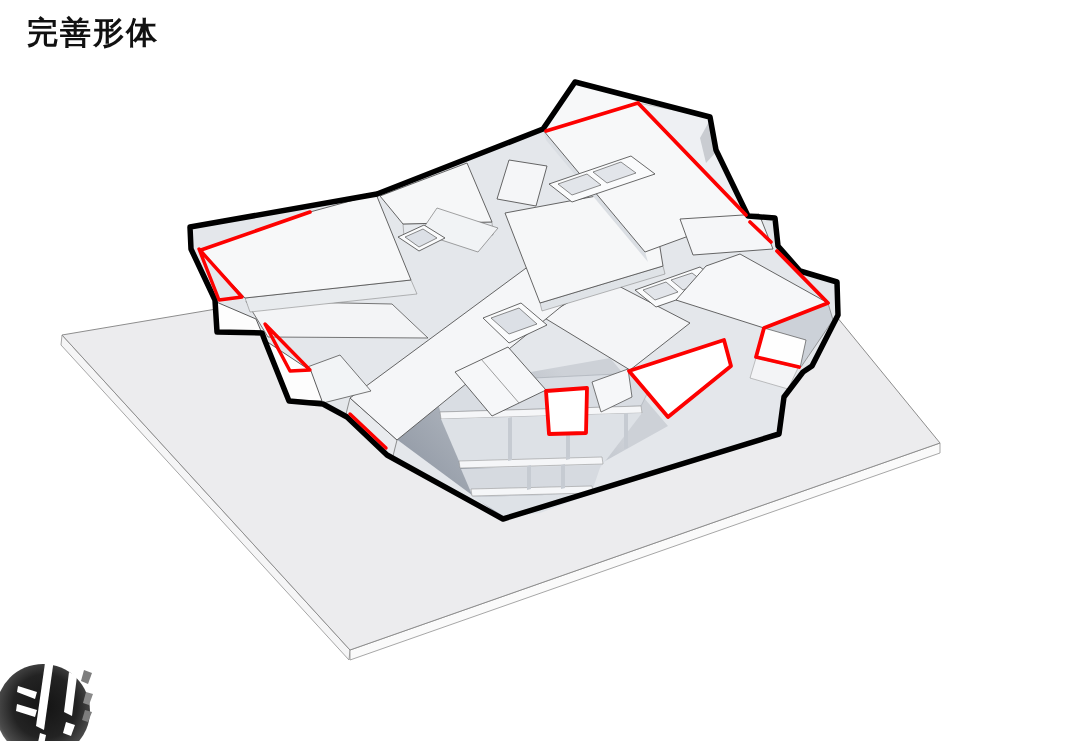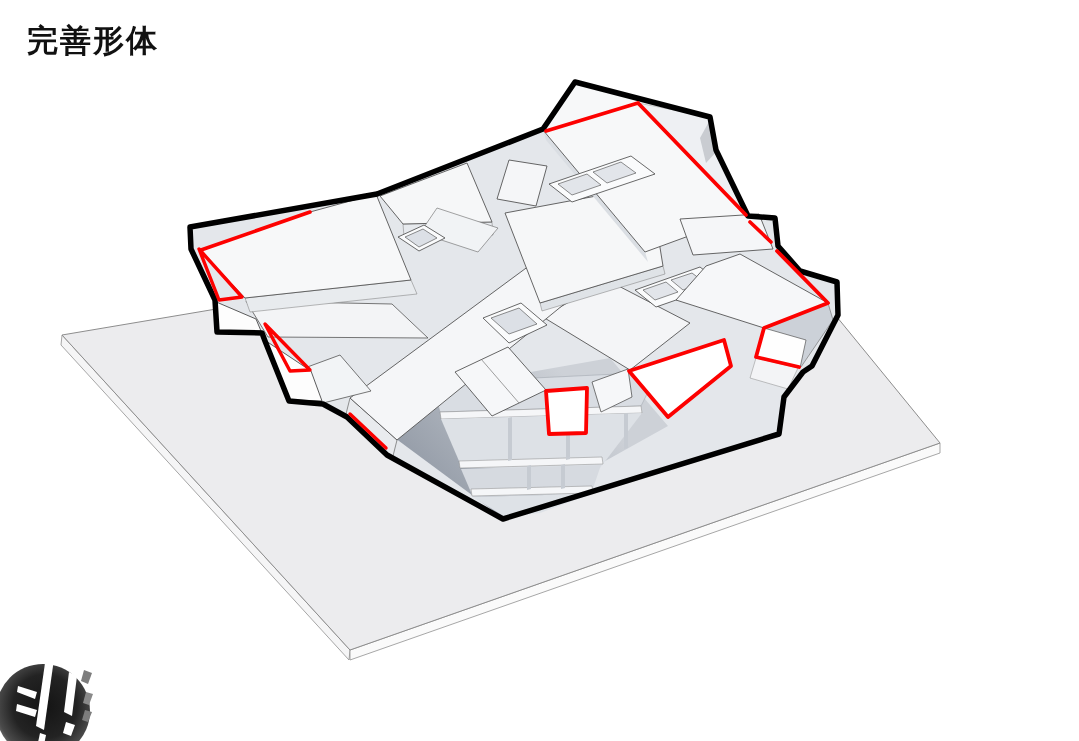--- a/index.html
+++ b/index.html
@@ -1,18 +1,18 @@
 <!DOCTYPE html>
 <html><head>
 <meta charset="utf-8">
 <style>
   html,body{margin:0;padding:0;background:#fff;}
   #page{position:relative;width:1079px;height:741px;overflow:hidden;background:#fff;
         font-family:"Liberation Sans","DejaVu Sans",sans-serif;}
-  #title{position:absolute;left:27px;top:20px;font-size:31px;font-weight:bold;
+  #title{position:absolute;left:27px;top:12px;font-size:31px;font-weight:bold;
          color:#111;letter-spacing:2px;white-space:nowrap;}
   #model-svg{position:absolute;left:0;top:0;}
 </style>
 </head>
 <body>
 
 <div id="page">
   <svg id="model-svg" width="1079" height="741" viewBox="0 0 1079 741">
     <defs>
       <linearGradient id="slopeGrad" gradientUnits="userSpaceOnUse" x1="420" y1="500" x2="560" y2="370">

